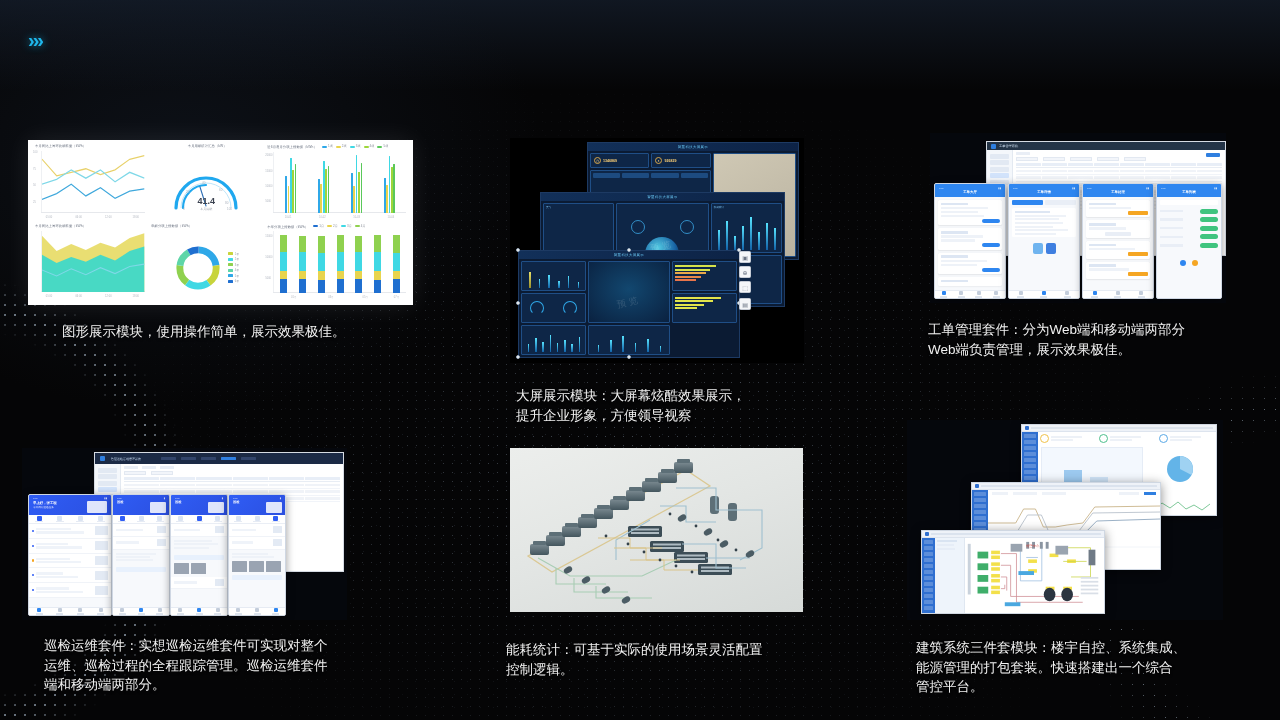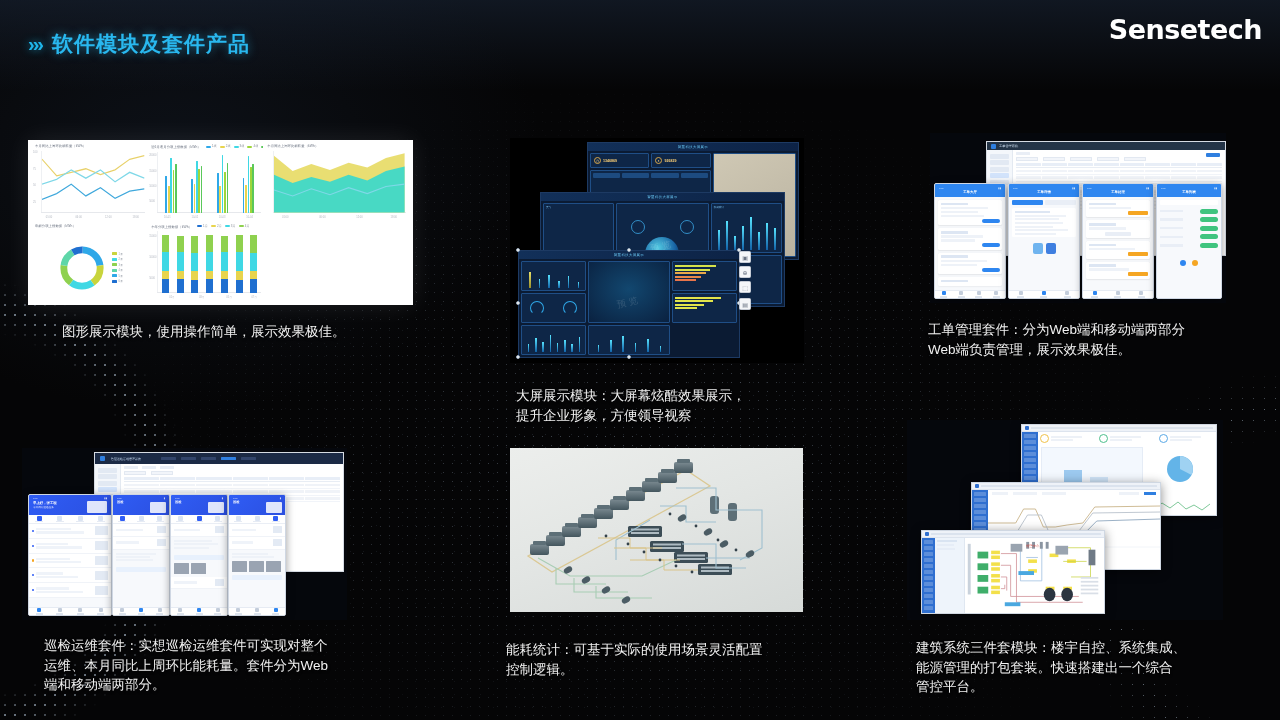--- a/index.html
+++ b/index.html
@@ -218,23 +218,21 @@
   <div class="bg-base"></div>
   <div class="dots"></div>
   <div class="dots-arc"></div>
   <div class="dots-arc2"></div>
   <div class="top-sheen"></div>
 </div>
 
 <div class="header">
   <div class="title-row">
     <span class="chevrons">›››</span>
-    <span class="page-title">软件模块及套件产品</span>
-  </div>
-  <div class="logo">Sensetech</div>
+  </div>
 </div>
 
 <div class="shot" id="card-charts">
   <div class="dash-grid">
 
     <div class="dcell">
       <div class="dtitle">本月同比上周环比能耗量（kWh）</div>
       <div class="plot">
         <div class="axis-l"></div>
         <div class="axis-b"></div>
@@ -247,20 +245,39 @@
         <div class="ytick" style="top:28%">75</div>
         <div class="ytick" style="top:52%">50</div>
         <div class="ytick" style="top:76%">25</div>
         <div class="xtick" style="left:14%">01:00</div>
         <div class="xtick" style="left:40%">06:00</div>
         <div class="xtick" style="left:66%">12:00</div>
         <div class="xtick" style="left:90%">18:00</div>
       </div>
     </div>
 
+    <div class="dcell">
+      <div class="dtitle" style="text-align:center">本月用能统计汇总（kW）</div>
+      <div class="gaugewrap">
+        <svg width="72" height="46" viewBox="0 0 72 46">
+          <path d="M6 42 A30 30 0 0 1 66 42" fill="none" stroke="#1fa8ef" stroke-width="3.2" stroke-linecap="round"></path>
+          <path d="M11 42 A25 25 0 0 1 61 42" fill="none" stroke="#bfe6fa" stroke-width="1"></path>
+          <path d="M13 42 A23 23 0 0 1 36 19" fill="none" stroke="#1fa8ef" stroke-width="2.2" stroke-linecap="round"></path>
+          <line x1="36" y1="40" x2="30" y2="21" stroke="#2f6fb5" stroke-width="1.1" stroke-linecap="round"></line>
+          <text x="13" y="44" font-size="3" fill="#aab2bd">0</text>
+          <text x="16" y="27" font-size="3" fill="#aab2bd">20</text>
+          <text x="32" y="18" font-size="3" fill="#aab2bd">40</text>
+          <text x="49" y="25" font-size="3" fill="#aab2bd">60</text>
+          <text x="55" y="38" font-size="3" fill="#aab2bd">80</text>
+          <text x="57" y="44" font-size="3" fill="#aab2bd">100</text>
+        </svg>
+        <div class="gval">41.4</div>
+        <div class="gsub">本月用能</div>
+      </div>
+    </div>
 
     <div class="dcell">
       <div class="dtitle">
         <span>近6月逐月分项上报数据（kWh）</span>
         <span class="dlegend">
           <span class="dlg"><i style="background:#2fa8e8"></i>1项</span>
           <span class="dlg"><i style="background:#e8d44d"></i>2项</span>
           <span class="dlg"><i style="background:#3fd8e4"></i>3项</span>
           <span class="dlg"><i style="background:#9ed63b"></i>4项</span>
           <span class="dlg"><i style="background:#5ac85a"></i>5项</span>
@@ -1172,21 +1189,21 @@
           <u></u>
         </span>
       <span>
           <b class="on"></b>
           <u></u>
         </span>
     </div>
   </div>
 </div>
 <div class="caption" style="left:44px; top:636px; width:360px;">巡检运维套件：实想巡检运维套件可实现对整个
-运维、本月同比上周环比能耗量。套件分为Web
+运维、巡检过程的全程跟踪管理。巡检运维套件
 端和移动端两部分。</div>
 
 <div class="shot" id="card-hvac">
   <svg width="293" height="164" viewBox="0 0 293 164">
     <defs>
       <linearGradient id="unitg" x1="0" y1="0" x2="0" y2="1">
         <stop offset="0" stop-color="#7c8b92"></stop>
           <stop offset="1" stop-color="#44565e"></stop>
       </linearGradient>
     </defs>

